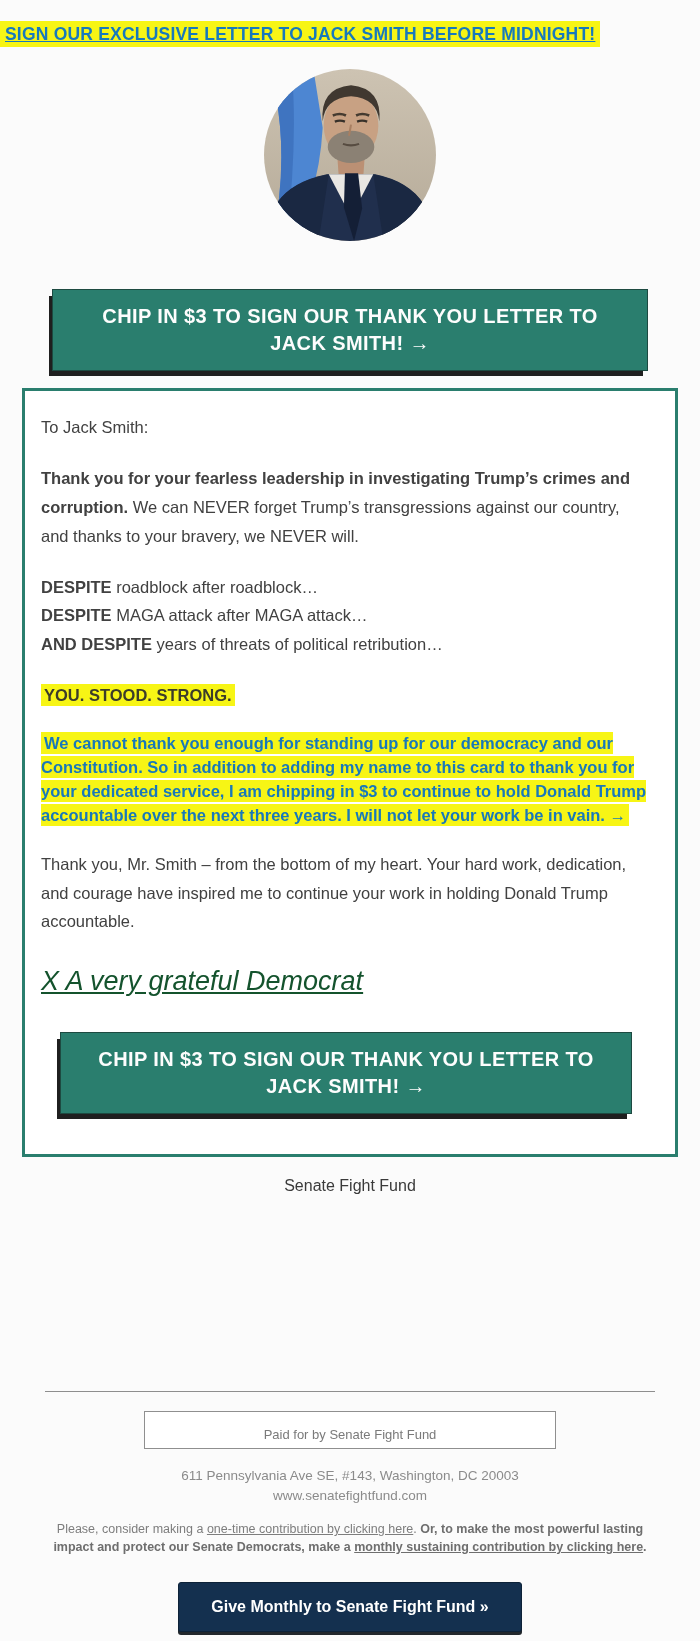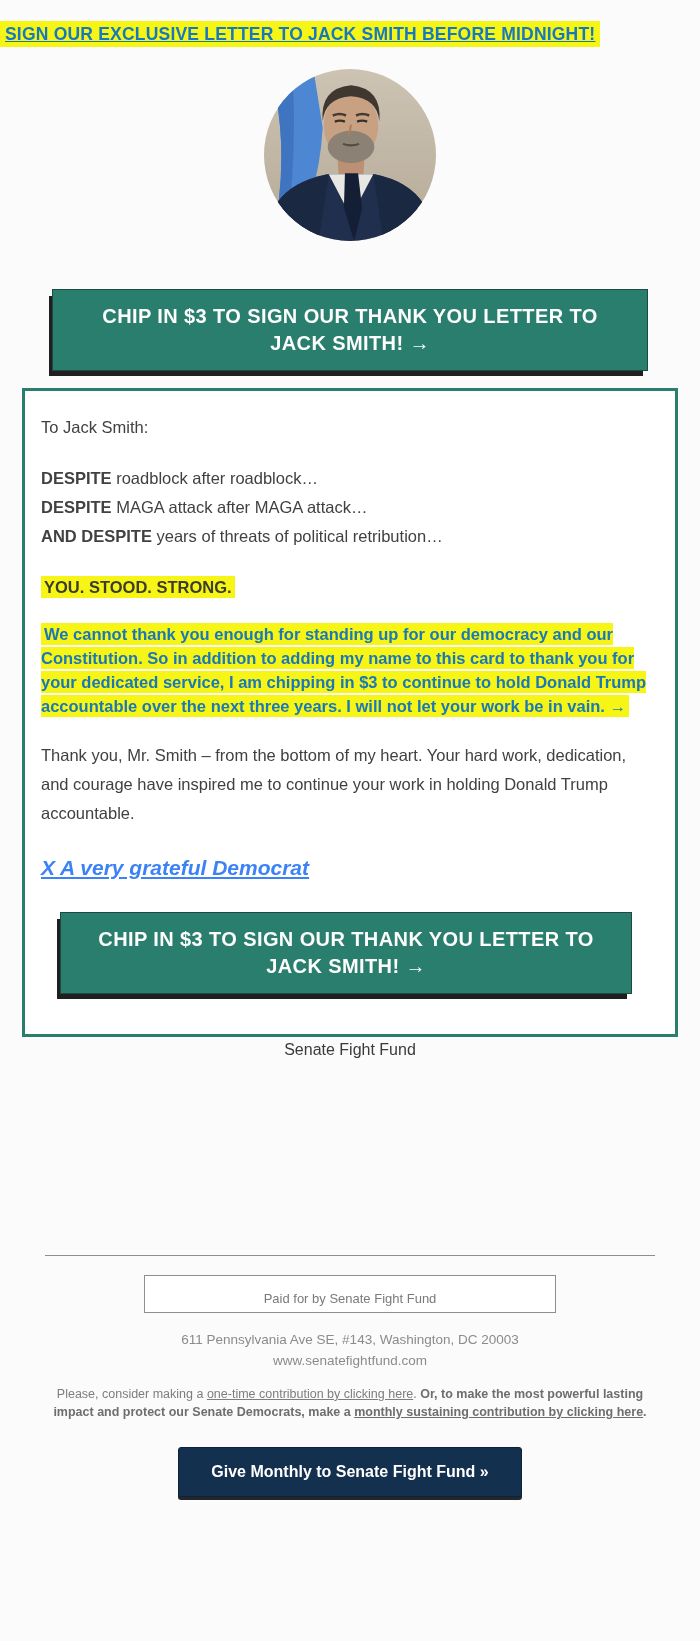--- a/index.html
+++ b/index.html
@@ -73,29 +73,29 @@
   .link-para { line-height: 1.45; }
   .link-para .hl-link {
     background: #f7f515;
     color: #1878ba;
     font-weight: bold;
     padding: 2px 3px;
     cursor: pointer;
   }
   .signature {
     margin-top: 26px;
-    font-size: 21px;
-    font-weight: bold;
+    font-size: 27px;
+    font-weight: normal;
     font-style: italic;
     text-decoration: underline;
-    color: #3b82f6;
-  }
-
-  
-  .org-name { text-align: center; margin-top: 4px; font-size: 16px; color: #3a3a3a; }
+    color: #14532d;
+  }
+
+  
+  .org-name { text-align: center; margin-top: 20px; font-size: 16px; color: #3a3a3a; }
 
   
   .spacer { height: 196px; }
   .divider { width: 610px; margin: 0 auto; border: none; border-top: 1px solid #8e8e8e; }
   .paid-box {
     width: 412px;
     margin: 19px auto 16px auto;
     border: 1px solid #8f8f8f;
     background: #ffffff;
     text-align: center;
@@ -196,20 +196,21 @@
         <path d="M91,46 Q97,43 104,46" stroke="#453b30" stroke-width="2.6" fill="none"></path>
       </g>
     </svg>
   </div>
 
   <div class="cta cta-top">CHIP IN $3 TO SIGN OUR THANK YOU LETTER TO JACK SMITH! →</div>
 
   <div class="letter">
     <p class="first">To Jack Smith:</p>
 
+    <p><span class="bold">Thank you for your fearless leadership in investigating Trump’s crimes and corruption.</span><span> We can NEVER forget Trump’s transgressions against our country, and thanks to your bravery, we NEVER will.</span></p>
 
     <p>
       <span class="bold">DESPITE</span><span> roadblock after roadblock…</span><br>
       <span class="bold">DESPITE</span><span> MAGA attack after MAGA attack…</span><br>
       <span class="bold">AND DESPITE</span><span> years of threats of political retribution…</span>
     </p>
 
     <p><span class="hl hl-block">YOU. STOOD. STRONG.</span></p>
 
     <p class="link-para"><a class="hl-link">We cannot thank you enough for standing up for our democracy and our Constitution. So in addition to adding my name to this card to thank you for your dedicated service, I am chipping in $3 to continue to hold Donald Trump accountable over the next three years. I will not let your work be in vain. →</a></p>

